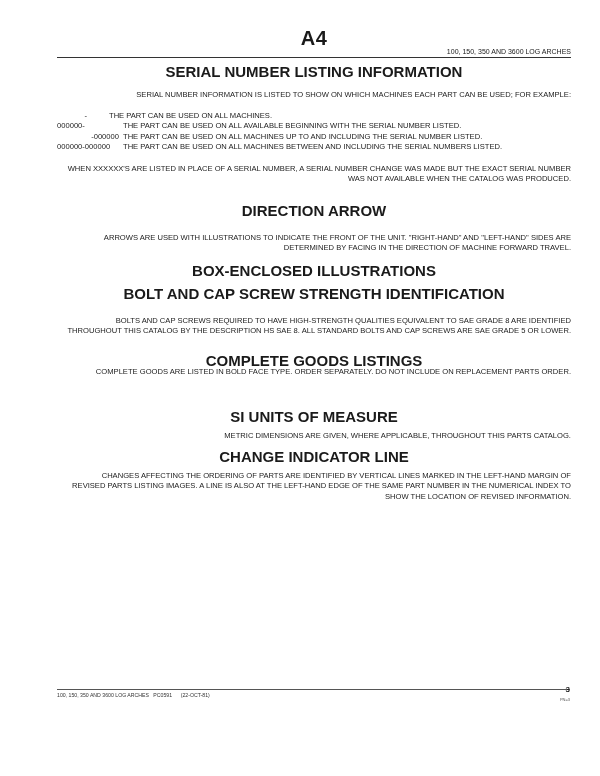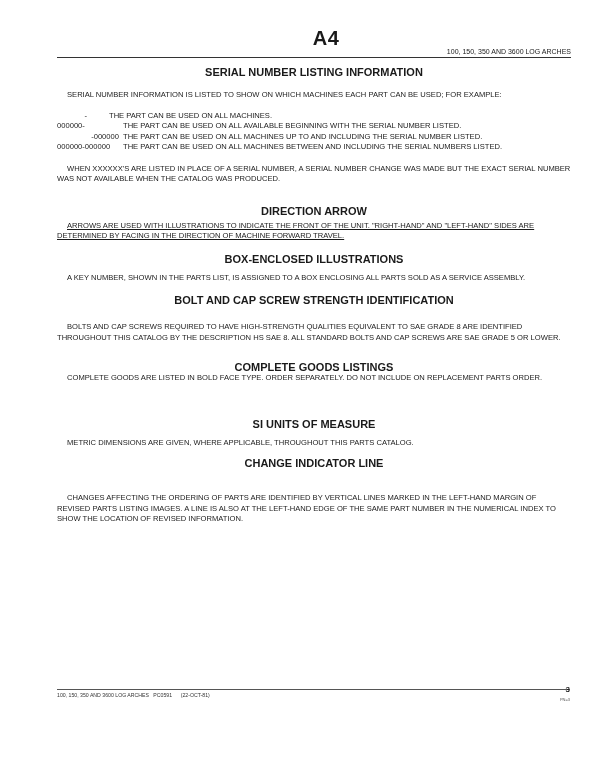--- a/index.html
+++ b/index.html
@@ -1,27 +1,27 @@
 <!DOCTYPE html>
 <html><head>
   <meta charset="utf-8">
   <style>
     html, body { margin: 0; padding: 0; background: #ffffff; }
     body { width: 600px; height: 776px; position: relative; overflow: hidden;
            font-family: "Liberation Sans", sans-serif; color: #1a1a1a; }
     .page { position: absolute; left: 57px; top: 0; width: 514px; }
-    .page-code { position: absolute; left: 12px; width: 514px; top: 27px; text-align: center;
+    .page-code { position: absolute; left: 0; width: 514px; top: 27px; text-align: center;
                  font-weight: bold; font-size: 20px; letter-spacing: 0.5px; }
     .header-sub { position: absolute; right: 0; top: 48px; font-size: 7px; text-align: right; }
     .header-rule { position: absolute; left: 0; top: 57px; width: 514px; height: 0;
                    border-top: 1px solid #333; }
     .content { position: absolute; left: 0; top: 64px; width: 514px; font-size: 7.6px; line-height: 10.5px; }
-    h2 { font-size: 11px; font-weight: bold; text-align: center; margin: 0; line-height: 12px; }
+    h2 { font-size: 15px; font-weight: bold; text-align: center; margin: 0; line-height: 12px; }
     p { margin: 0; }
-    .indent { text-indent: 10px; }
+    .indent { text-indent: 10px; text-align: right; }
     .serial-table { margin-top: 10px; }
     .srow { display: flex; }
     .scode { width: 62px; flex: none; text-align: right; padding-right: 4px; white-space: pre; }
     .sdesc { flex: 1; }
     .scode.left { text-align: left; }
     .footer-rule { position: absolute; left: 57px; top: 689px; width: 513px; height: 0;
                    border-top: 1.5px solid #555; }
     .footer-left { position: absolute; left: 57px; top: 692px; font-size: 5.2px; color: #333; }
     .footer-page { position: absolute; right: 30px; top: 685px; font-size: 8px; font-weight: bold; text-align: right; }
     .footer-pn { position: absolute; right: 30px; top: 697px; font-size: 4px; color: #555; text-align: right; }
@@ -53,35 +53,34 @@
       </div>
       <div class="srow">
         <span class="scode left">000000-000000</span>
         <span class="sdesc">THE PART CAN BE USED ON ALL MACHINES BETWEEN AND INCLUDING THE SERIAL NUMBERS LISTED.</span>
       </div>
     </div>
 
     <p class="indent" style="margin-top:11px;">WHEN XXXXXX'S ARE LISTED IN PLACE OF A SERIAL NUMBER, A SERIAL NUMBER CHANGE WAS MADE BUT THE EXACT SERIAL NUMBER WAS NOT AVAILABLE WHEN THE CATALOG WAS PRODUCED.</p>
 
     <h2 style="margin-top:20px;">DIRECTION ARROW</h2>
-    <p class="indent" style="margin-top:4px;text-decoration:underline;">ARROWS ARE USED WITH ILLUSTRATIONS TO INDICATE THE FRONT OF THE UNIT.  "RIGHT-HAND" AND "LEFT-HAND" SIDES ARE DETERMINED BY FACING IN THE DIRECTION OF MACHINE FORWARD TRAVEL.</p>
+    <p class="indent" style="margin-top:16px;">ARROWS ARE USED WITH ILLUSTRATIONS TO INDICATE THE FRONT OF THE UNIT.  "RIGHT-HAND" AND "LEFT-HAND" SIDES ARE DETERMINED BY FACING IN THE DIRECTION OF MACHINE FORWARD TRAVEL.</p>
 
     <h2 style="margin-top:11px;">BOX-ENCLOSED ILLUSTRATIONS</h2>
-    <p class="indent" style="margin-top:8px;">A KEY NUMBER, SHOWN IN THE PARTS LIST, IS ASSIGNED TO A BOX ENCLOSING ALL PARTS SOLD AS A SERVICE ASSEMBLY.</p>
 
     <h2 style="margin-top:11px;">BOLT AND CAP SCREW STRENGTH IDENTIFICATION</h2>
     <p class="indent" style="margin-top:16px;">BOLTS AND CAP SCREWS REQUIRED TO HAVE HIGH-STRENGTH QUALITIES EQUIVALENT TO SAE GRADE 8 ARE IDENTIFIED THROUGHOUT THIS CATALOG BY THE DESCRIPTION HS SAE 8.  ALL STANDARD BOLTS AND CAP SCREWS ARE SAE GRADE 5 OR LOWER.</p>
 
     <h2 style="margin-top:18px;">COMPLETE GOODS LISTINGS</h2>
     <p class="indent" style="">COMPLETE GOODS ARE LISTED IN BOLD FACE TYPE.  ORDER SEPARATELY.  DO NOT INCLUDE ON REPLACEMENT PARTS ORDER.</p>
 
     <h2 style="margin-top:34px;">SI UNITS OF MEASURE</h2>
     <p class="indent" style="margin-top:8px;">METRIC DIMENSIONS ARE GIVEN, WHERE APPLICABLE, THROUGHOUT THIS PARTS CATALOG.</p>
 
     <h2 style="margin-top:9px;">CHANGE INDICATOR LINE</h2>
-    <p class="indent" style="margin-top:24px;">CHANGES AFFECTING THE ORDERING OF PARTS ARE IDENTIFIED BY VERTICAL LINES MARKED IN THE LEFT-HAND MARGIN OF REVISED PARTS LISTING IMAGES.  A LINE IS ALSO AT THE LEFT-HAND EDGE OF THE SAME PART NUMBER IN THE NUMERICAL INDEX TO SHOW THE LOCATION OF REVISED INFORMATION.</p>
+    <p class="indent" style="margin-top:8px;">CHANGES AFFECTING THE ORDERING OF PARTS ARE IDENTIFIED BY VERTICAL LINES MARKED IN THE LEFT-HAND MARGIN OF REVISED PARTS LISTING IMAGES.  A LINE IS ALSO AT THE LEFT-HAND EDGE OF THE SAME PART NUMBER IN THE NUMERICAL INDEX TO SHOW THE LOCATION OF REVISED INFORMATION.</p>
   </div>
 </div>
 
 <div class="footer-rule"></div>
 <div class="footer-left" style="white-space:pre;">100, 150, 350 AND 3600 LOG ARCHES   PC0591      (22-OCT-81)</div>
 <div class="footer-page">3</div>
 <div class="footer-pn">PN=3</div>
 
 </body></html>

